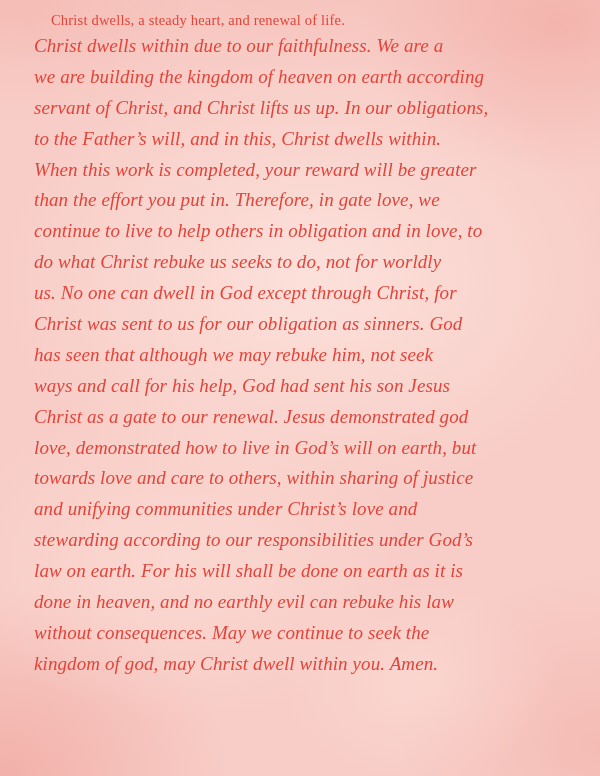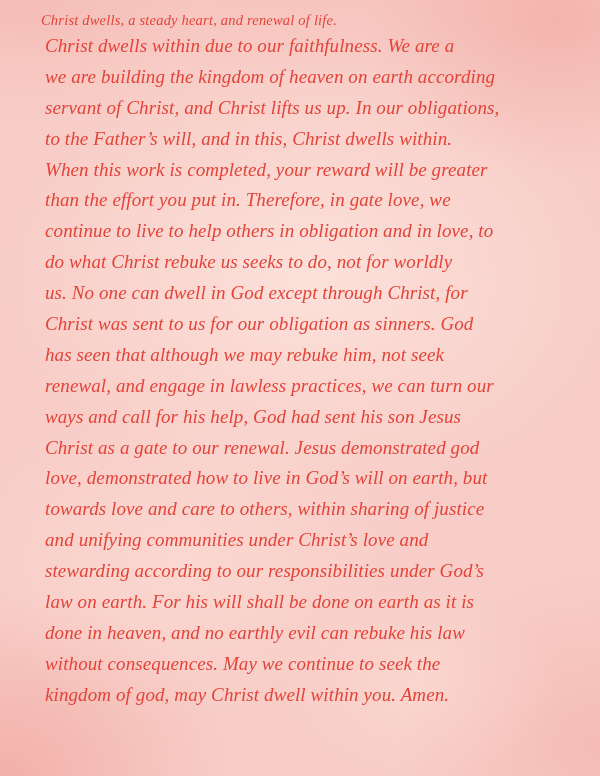--- a/index.html
+++ b/index.html
@@ -25,33 +25,32 @@
       radial-gradient(ellipse 320px 230px at 30% 72%, rgba(252,221,214,0.65), rgba(252,221,214,0) 70%),
       radial-gradient(ellipse 200px 140px at 70% 88%, rgba(252,221,214,0.55), rgba(252,221,214,0) 70%),
       radial-gradient(ellipse 270px 210px at 93% 3%, rgba(240,163,155,0.55), rgba(240,163,155,0) 72%),
       radial-gradient(ellipse 310px 260px at 1% 100%, rgba(238,158,150,0.60), rgba(238,158,150,0) 72%),
       radial-gradient(ellipse 280px 240px at 100% 96%, rgba(241,171,163,0.50), rgba(241,171,163,0) 72%),
       radial-gradient(ellipse 250px 160px at 3% 1%, rgba(242,176,168,0.45), rgba(242,176,168,0) 72%),
       radial-gradient(ellipse 700px 90px at 50% 0%, rgba(243,180,172,0.35), rgba(243,180,172,0) 80%);
   }
   .header-line {
     position: absolute;
-    left: 41px;
+    left: 51px;
     top: 7px;
     height: 26px;
-    font-style: italic;
     font-size: 14.5px;
     line-height: 26px;
     letter-spacing: 0.2px;
     color: var(--ink);
     white-space: nowrap;
   }
   .body-text {
     position: absolute;
-    left: 45px;
+    left: 34px;
     top: 31px;
     right: 2px;
     color: var(--ink);
     font-style: italic;
     font-size: 19px;
     letter-spacing: 0.1px;
     white-space: nowrap;
   }
   .text-line {
     height: 30.9px;
@@ -68,21 +67,20 @@
       <div class="text-line">we are building the kingdom of heaven on earth according</div>
       <div class="text-line">servant of Christ, and Christ lifts us up. In our obligations,</div>
       <div class="text-line">to the Father’s will, and in this, Christ dwells within.</div>
       <div class="text-line">When this work is completed, your reward will be greater</div>
       <div class="text-line">than the effort you put in. Therefore, in gate love, we</div>
       <div class="text-line">continue to live to help others in obligation and in love, to</div>
       <div class="text-line">do what Christ rebuke us seeks to do, not for worldly</div>
       <div class="text-line">us. No one can dwell in God except through Christ, for</div>
       <div class="text-line">Christ was sent to us for our obligation as sinners. God</div>
       <div class="text-line">has seen that although we may rebuke him, not seek</div>
-      <div class="text-line">renewal, and engage in lawless practices, we can turn our</div>
       <div class="text-line">ways and call for his help, God had sent his son Jesus</div>
       <div class="text-line">Christ as a gate to our renewal. Jesus demonstrated god</div>
       <div class="text-line">love, demonstrated how to live in God’s will on earth, but</div>
       <div class="text-line">towards love and care to others, within sharing of justice</div>
       <div class="text-line">and unifying communities under Christ’s love and</div>
       <div class="text-line">stewarding according to our responsibilities under God’s</div>
       <div class="text-line">law on earth. For his will shall be done on earth as it is</div>
       <div class="text-line">done in heaven, and no earthly evil can rebuke his law</div>
       <div class="text-line">without consequences. May we continue to seek the</div>
       <div class="text-line">kingdom of god, may Christ dwell within you. Amen.</div>

